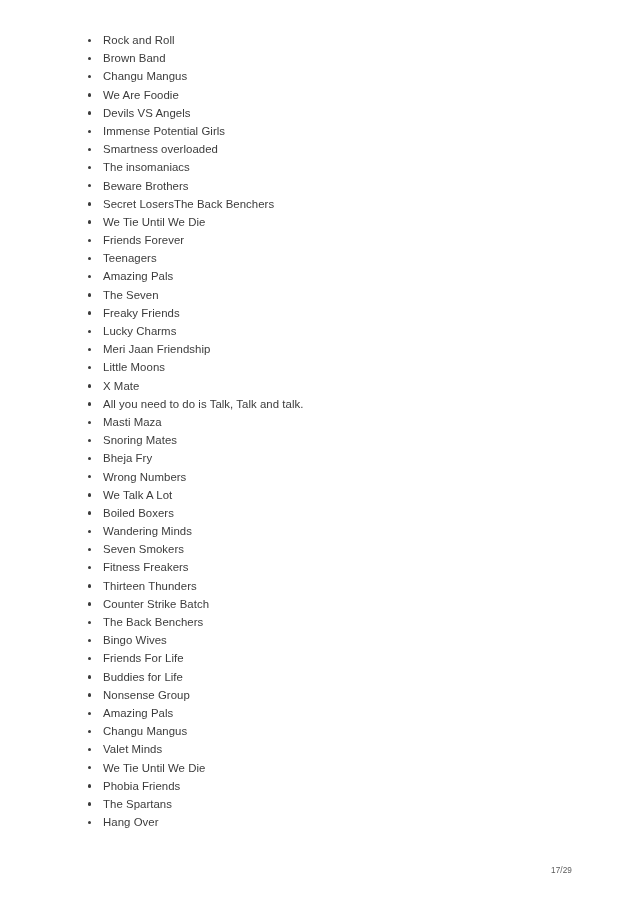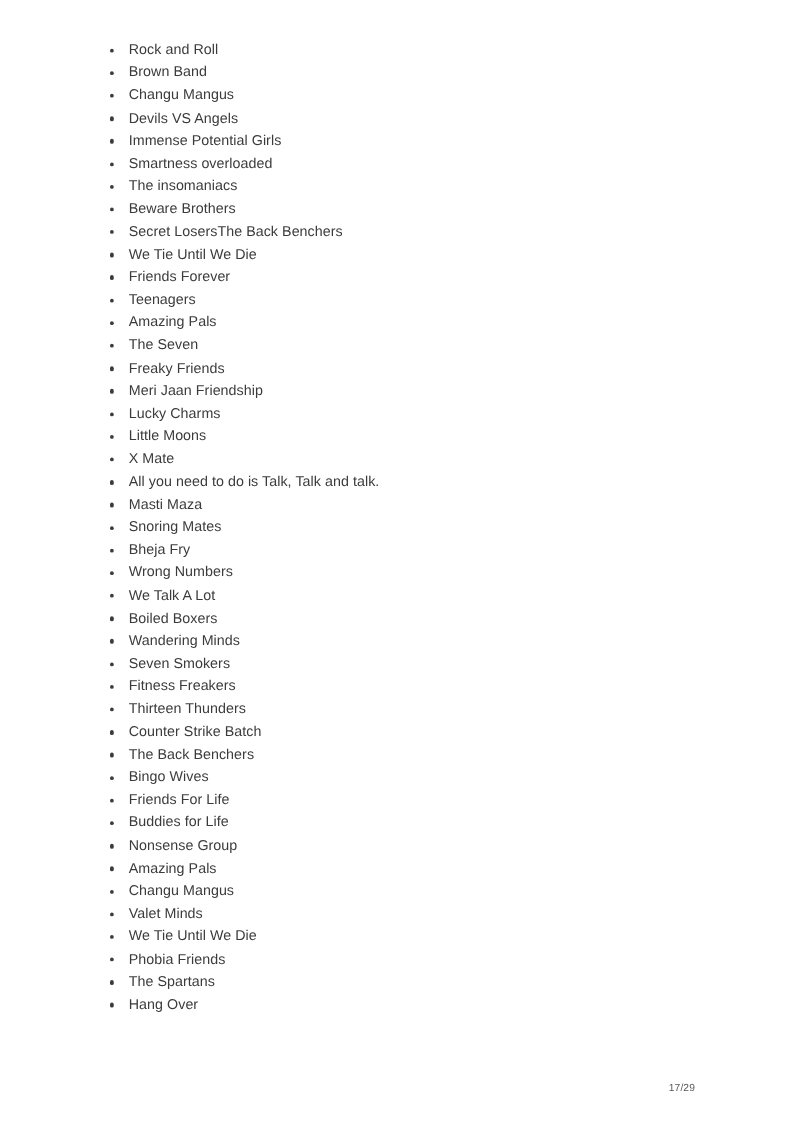--- a/index.html
+++ b/index.html
@@ -51,51 +51,52 @@
     width: 3.4px;
     height: 3.4px;
     border-radius: 50%;
     background: #3b3b3b;
   }
   ul.bullet-list > li .item-text {
     display: inline;
   }
   .page-number {
     position: absolute;
-    right: 44px;
+    right: 28px;
     top: 866px;
     font-size: 8.2px;
     color: #5a5a5a;
     letter-spacing: 0.1px;
     text-align: center;
   }
 </style>
 </head>
 <body>
 
 <div class="page">
   <div class="content">
     <ul class="bullet-list" id="bullet-list">
         <li><span class="bullet"></span><span class="item-text">Rock and Roll</span></li>
         <li><span class="bullet"></span><span class="item-text">Brown Band</span></li>
         <li><span class="bullet"></span><span class="item-text">Changu Mangus</span></li>
+        <li><span class="bullet"></span><span class="item-text">We Are Foodie</span></li>
         <li><span class="bullet"></span><span class="item-text">Devils VS Angels</span></li>
         <li><span class="bullet"></span><span class="item-text">Immense Potential Girls</span></li>
         <li><span class="bullet"></span><span class="item-text">Smartness overloaded</span></li>
         <li><span class="bullet"></span><span class="item-text">The insomaniacs</span></li>
         <li><span class="bullet"></span><span class="item-text">Beware Brothers</span></li>
         <li><span class="bullet"></span><span class="item-text">Secret LosersThe Back Benchers</span></li>
         <li><span class="bullet"></span><span class="item-text">We Tie Until We Die</span></li>
         <li><span class="bullet"></span><span class="item-text">Friends Forever</span></li>
         <li><span class="bullet"></span><span class="item-text">Teenagers</span></li>
         <li><span class="bullet"></span><span class="item-text">Amazing Pals</span></li>
         <li><span class="bullet"></span><span class="item-text">The Seven</span></li>
         <li><span class="bullet"></span><span class="item-text">Freaky Friends</span></li>
+        <li><span class="bullet"></span><span class="item-text">Lucky Charms</span></li>
         <li><span class="bullet"></span><span class="item-text">Meri Jaan Friendship</span></li>
-        <li><span class="bullet"></span><span class="item-text">Lucky Charms</span></li>
         <li><span class="bullet"></span><span class="item-text">Little Moons</span></li>
         <li><span class="bullet"></span><span class="item-text">X Mate</span></li>
         <li><span class="bullet"></span><span class="item-text">All you need to do is Talk, Talk and talk.</span></li>
         <li><span class="bullet"></span><span class="item-text">Masti Maza</span></li>
         <li><span class="bullet"></span><span class="item-text">Snoring Mates</span></li>
         <li><span class="bullet"></span><span class="item-text">Bheja Fry</span></li>
         <li><span class="bullet"></span><span class="item-text">Wrong Numbers</span></li>
         <li><span class="bullet"></span><span class="item-text">We Talk A Lot</span></li>
         <li><span class="bullet"></span><span class="item-text">Boiled Boxers</span></li>
         <li><span class="bullet"></span><span class="item-text">Wandering Minds</span></li>

